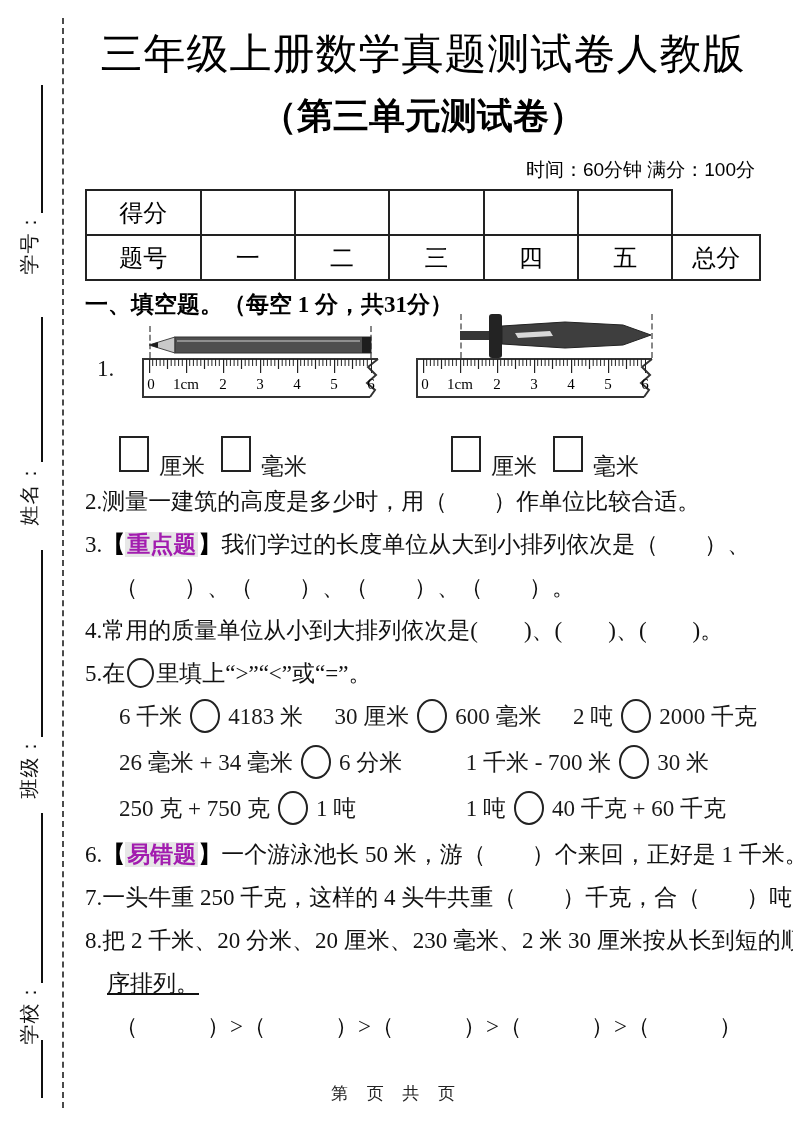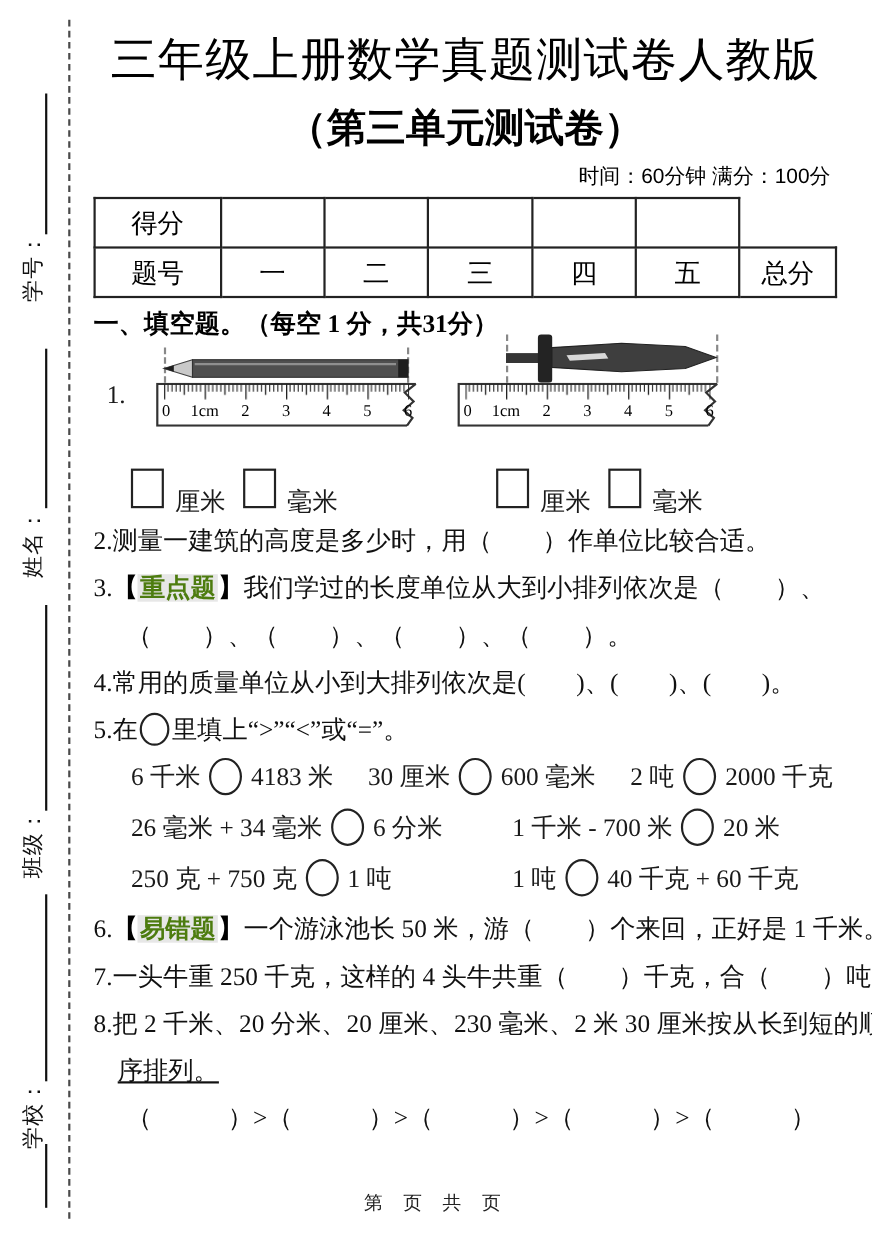--- a/index.html
+++ b/index.html
@@ -15,29 +15,29 @@
   .wline { position:absolute; left:41px; width:2px; background:#101010; }
   .side-label { position:absolute; left:-12px; width:80px; height:24px;
     text-align:center; font-size:20px; letter-spacing:1px; color:#111;
     transform:rotate(-90deg); white-space:nowrap; }
   
   .content { position:absolute; left:85px; top:0; width:676px; }
   h1.title { margin-top:26px; text-align:center; font-size:42px; font-weight:normal;
     font-family:"Liberation Sans", sans-serif; letter-spacing:1px; color:#000; }
   h2.subtitle { margin-top:10px; text-align:center; font-size:36px; font-weight:bold;
     font-family:"Liberation Sans", sans-serif; color:#000; }
-  .meta { margin-top:6px; text-align:right; font-size:19px; padding-right:6px;
+  .meta { margin-top:16px; text-align:right; font-size:19px; padding-right:6px;
     font-family:"Liberation Sans", sans-serif; color:#000; }
   table.score { margin-top:6px; width:100%; border-collapse:collapse; }
   table.score td { border:2px solid #222; height:45px; text-align:center;
     font-size:24px; color:#000; }
   .section-heading { margin-top:8px; font-size:23px; font-weight:bold; color:#000; }
   p.qline { margin-top:9px; font-size:23px; line-height:34px; white-space:nowrap; color:#111; }
   .tag-br { font-weight:bold; color:#000; }
-  .tag { font-weight:bold; color:#4d7c0f; background:#e7e7e7; padding:0 2px; }
+  .tag { font-weight:bold; color:#a21caf; background:#e7e7e7; padding:0 2px; }
   .indent1 { padding-left:30px; }
   .indent2 { padding-left:22px;text-decoration:underline; }
   
   .q1 { position:relative; height:96px; margin-top:10px; }
   .q1-num { position:absolute; left:12px; top:26px; font-size:23px; }
   .measure { position:absolute; top:0; width:252px; height:96px; }
   .m-left { left:56px; }
   .m-right { left:330px; }
   .obj { position:absolute; left:0; }
   .ruler-box { position:absolute; left:0; top:28px; width:252px; height:40px; }
@@ -215,21 +215,21 @@
 
     <p class="qline"><span>5.在</span><span class="circ circ-sm"></span><span>里填上“&gt;”“&lt;”或“=”。</span></p>
 
     <div class="cmp-row spread">
       <span><span>6 千米</span><span class="circ"></span><span>4183 米</span></span>
       <span><span>30 厘米</span><span class="circ"></span><span>600 毫米</span></span>
       <span><span>2 吨</span><span class="circ"></span><span>2000 千克</span></span>
     </div>
     <div class="cmp-row">
       <span><span>26 毫米 + 34 毫米</span><span class="circ"></span><span>6 分米</span></span>
-      <span class="col2"><span>1 千米 - 700 米</span><span class="circ"></span><span>20 米</span></span>
+      <span class="col2"><span>1 千米 - 700 米</span><span class="circ"></span><span>30 米</span></span>
     </div>
     <div class="cmp-row">
       <span><span>250 克 + 750 克</span><span class="circ"></span><span>1 吨</span></span>
       <span class="col2"><span>1 吨</span><span class="circ"></span><span>40 千克 + 60 千克</span></span>
     </div>
 
     <p class="qline"><span>6.</span><span class="tag-br">【</span><span class="tag">易错题</span><span class="tag-br">】</span><span>一个游泳池长 50 米，游（　　）个来回，正好是 1 千米。</span></p>
 
     <p class="qline">7.一头牛重 250 千克，这样的 4 头牛共重（　　）千克，合（　　）吨。</p>
 

